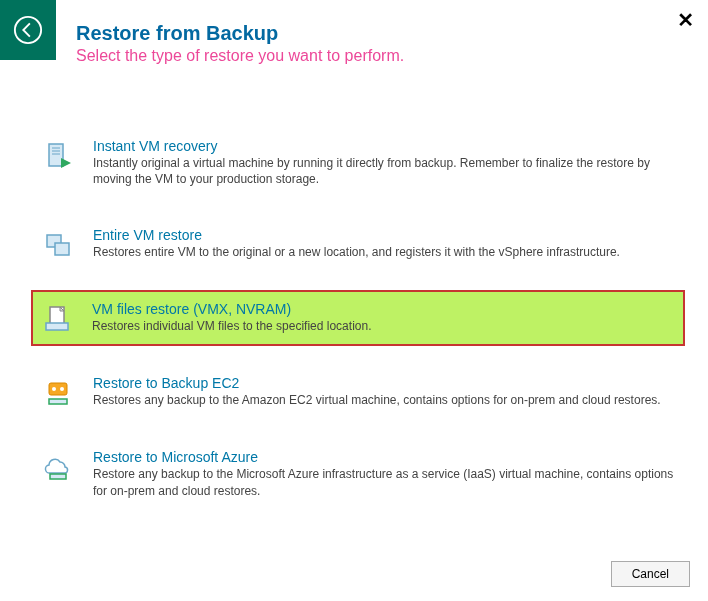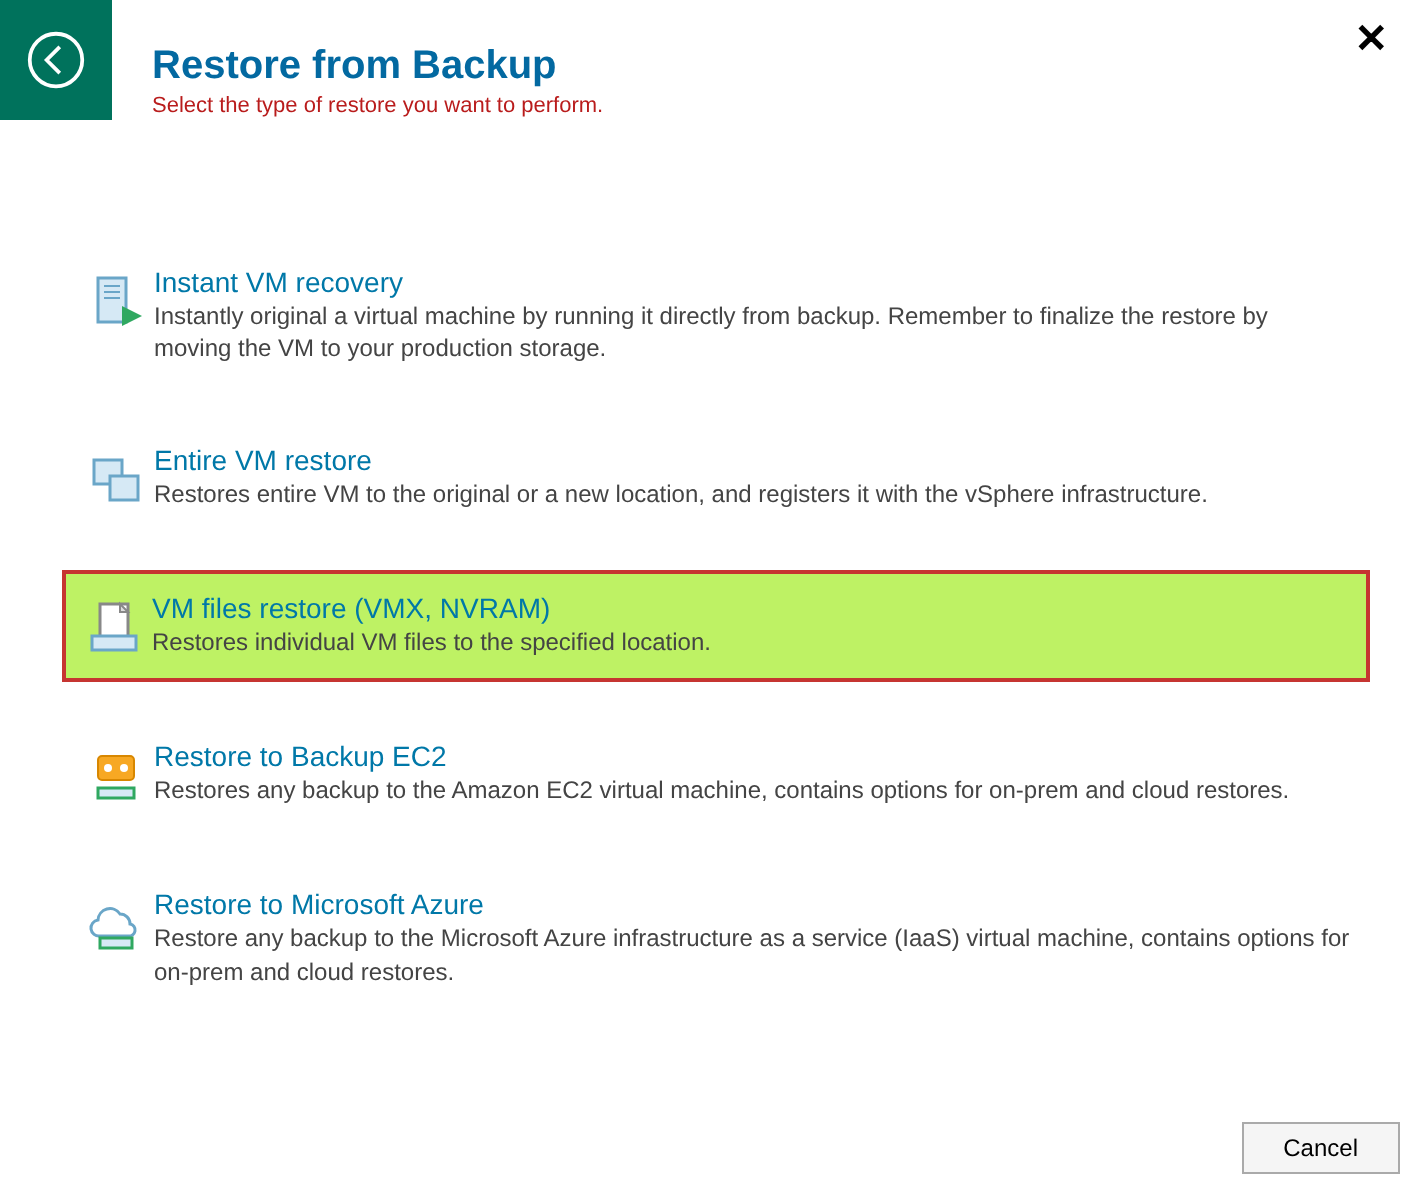--- a/index.html
+++ b/index.html
@@ -2,30 +2,30 @@
 <html><head>
 <meta charset="utf-8">
 <style>
 * { box-sizing: border-box; margin: 0; padding: 0; }
 body { font-family: 'Segoe UI', Tahoma, sans-serif; font-size: 13px; color: #333; background: #fff; width: 708px; height: 601px; overflow: hidden; position: relative; }
 .header { display: flex; align-items: flex-start; padding: 14px 16px 12px 0; position: relative; }
 .back-btn { width: 56px; height: 60px; background: #00725c; display: flex; align-items: center; justify-content: center; cursor: pointer; margin-top: -14px; }
 .back-btn svg { width: 30px; height: 30px; }
 .header-text { padding-left: 20px; padding-top: 8px; flex: 1; }
 .header-title { font-size: 20px; font-weight: 700; color: #0369a1; }
-.header-sub { font-size: 11px; color: #b91c1c; margin-top: 2px; }
+.header-sub { font-size: 16px; color: #ec4899; margin-top: 2px; }
 .close-btn { position: absolute; top: 10px; right: 14px; font-size: 20px; font-weight: bold; cursor: pointer; line-height: 1; color: #000; }
 .options { padding: 50px 24px 0 32px; }
-.option { display: flex; padding: 10px 8px; margin-bottom: 18px; cursor: pointer; border: 1px solid transparent; }
+.option { display: flex; gap: 16px; padding: 10px 8px; margin-bottom: 18px; cursor: pointer; border: 1px solid transparent; }
 .option.selected { background: #bef264; border: 2px solid #c63531; padding: 9px 7px; margin-left: -1px; margin-right: -1px; }
 .icon-col { width: 36px; flex-shrink: 0; display: flex; align-items: flex-start; justify-content: center; padding-top: 2px; }
 .text-col { flex: 1; }
 .opt-title { color: #0078a8; font-size: 14px; font-weight: 400; margin-bottom: 1px; }
 .opt-desc { color: #444; font-size: 12px; line-height: 1.35; }
-.footer { position: absolute; bottom: 14px; right: 8px; }
+.footer { position: absolute; bottom: 14px; right: 18px; }
 .cancel-btn { padding: 5px 20px; border: 1px solid #aaa; background: #f5f5f5; font-size: 12px; cursor: pointer; }
 </style>
 </head>
 <body>
 
 <div class="header">
   <div class="back-btn">
     <svg viewBox="0 0 32 32">
       <circle cx="16" cy="16" r="14" fill="none" stroke="#fff" stroke-width="2"></circle>
       <path d="M18 9 L11 16 L18 23" fill="none" stroke="#fff" stroke-width="2"></path>

